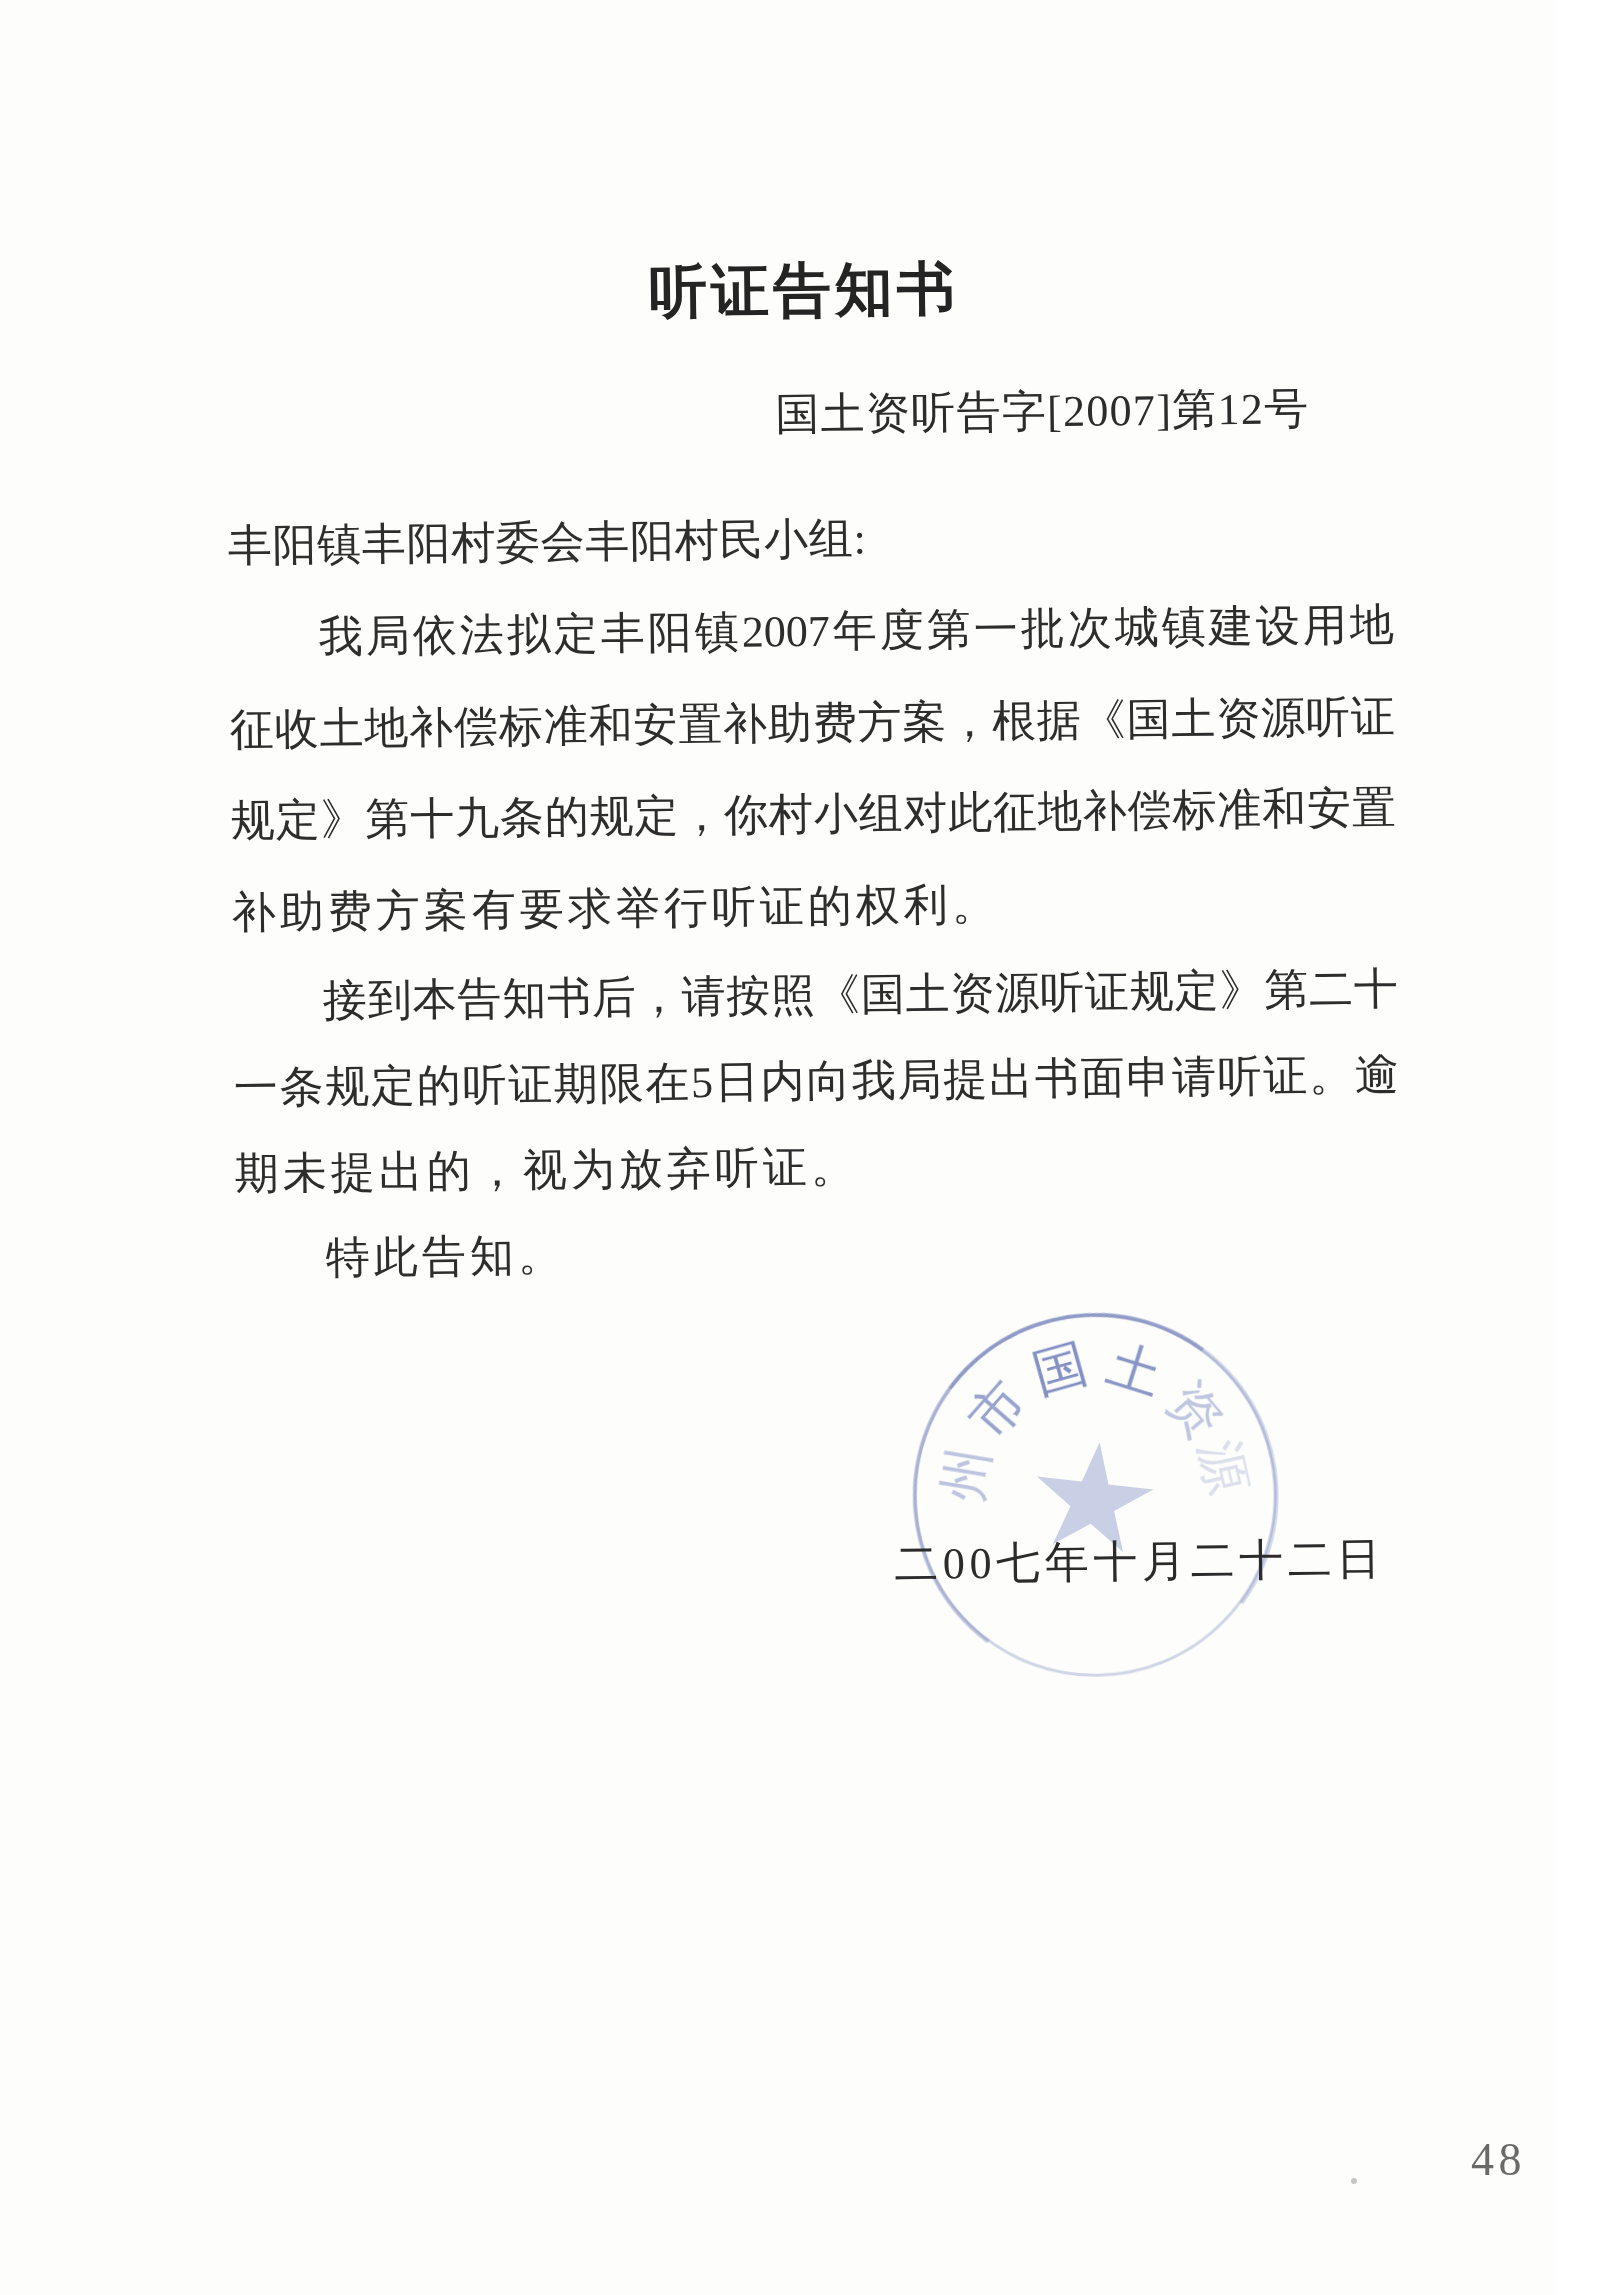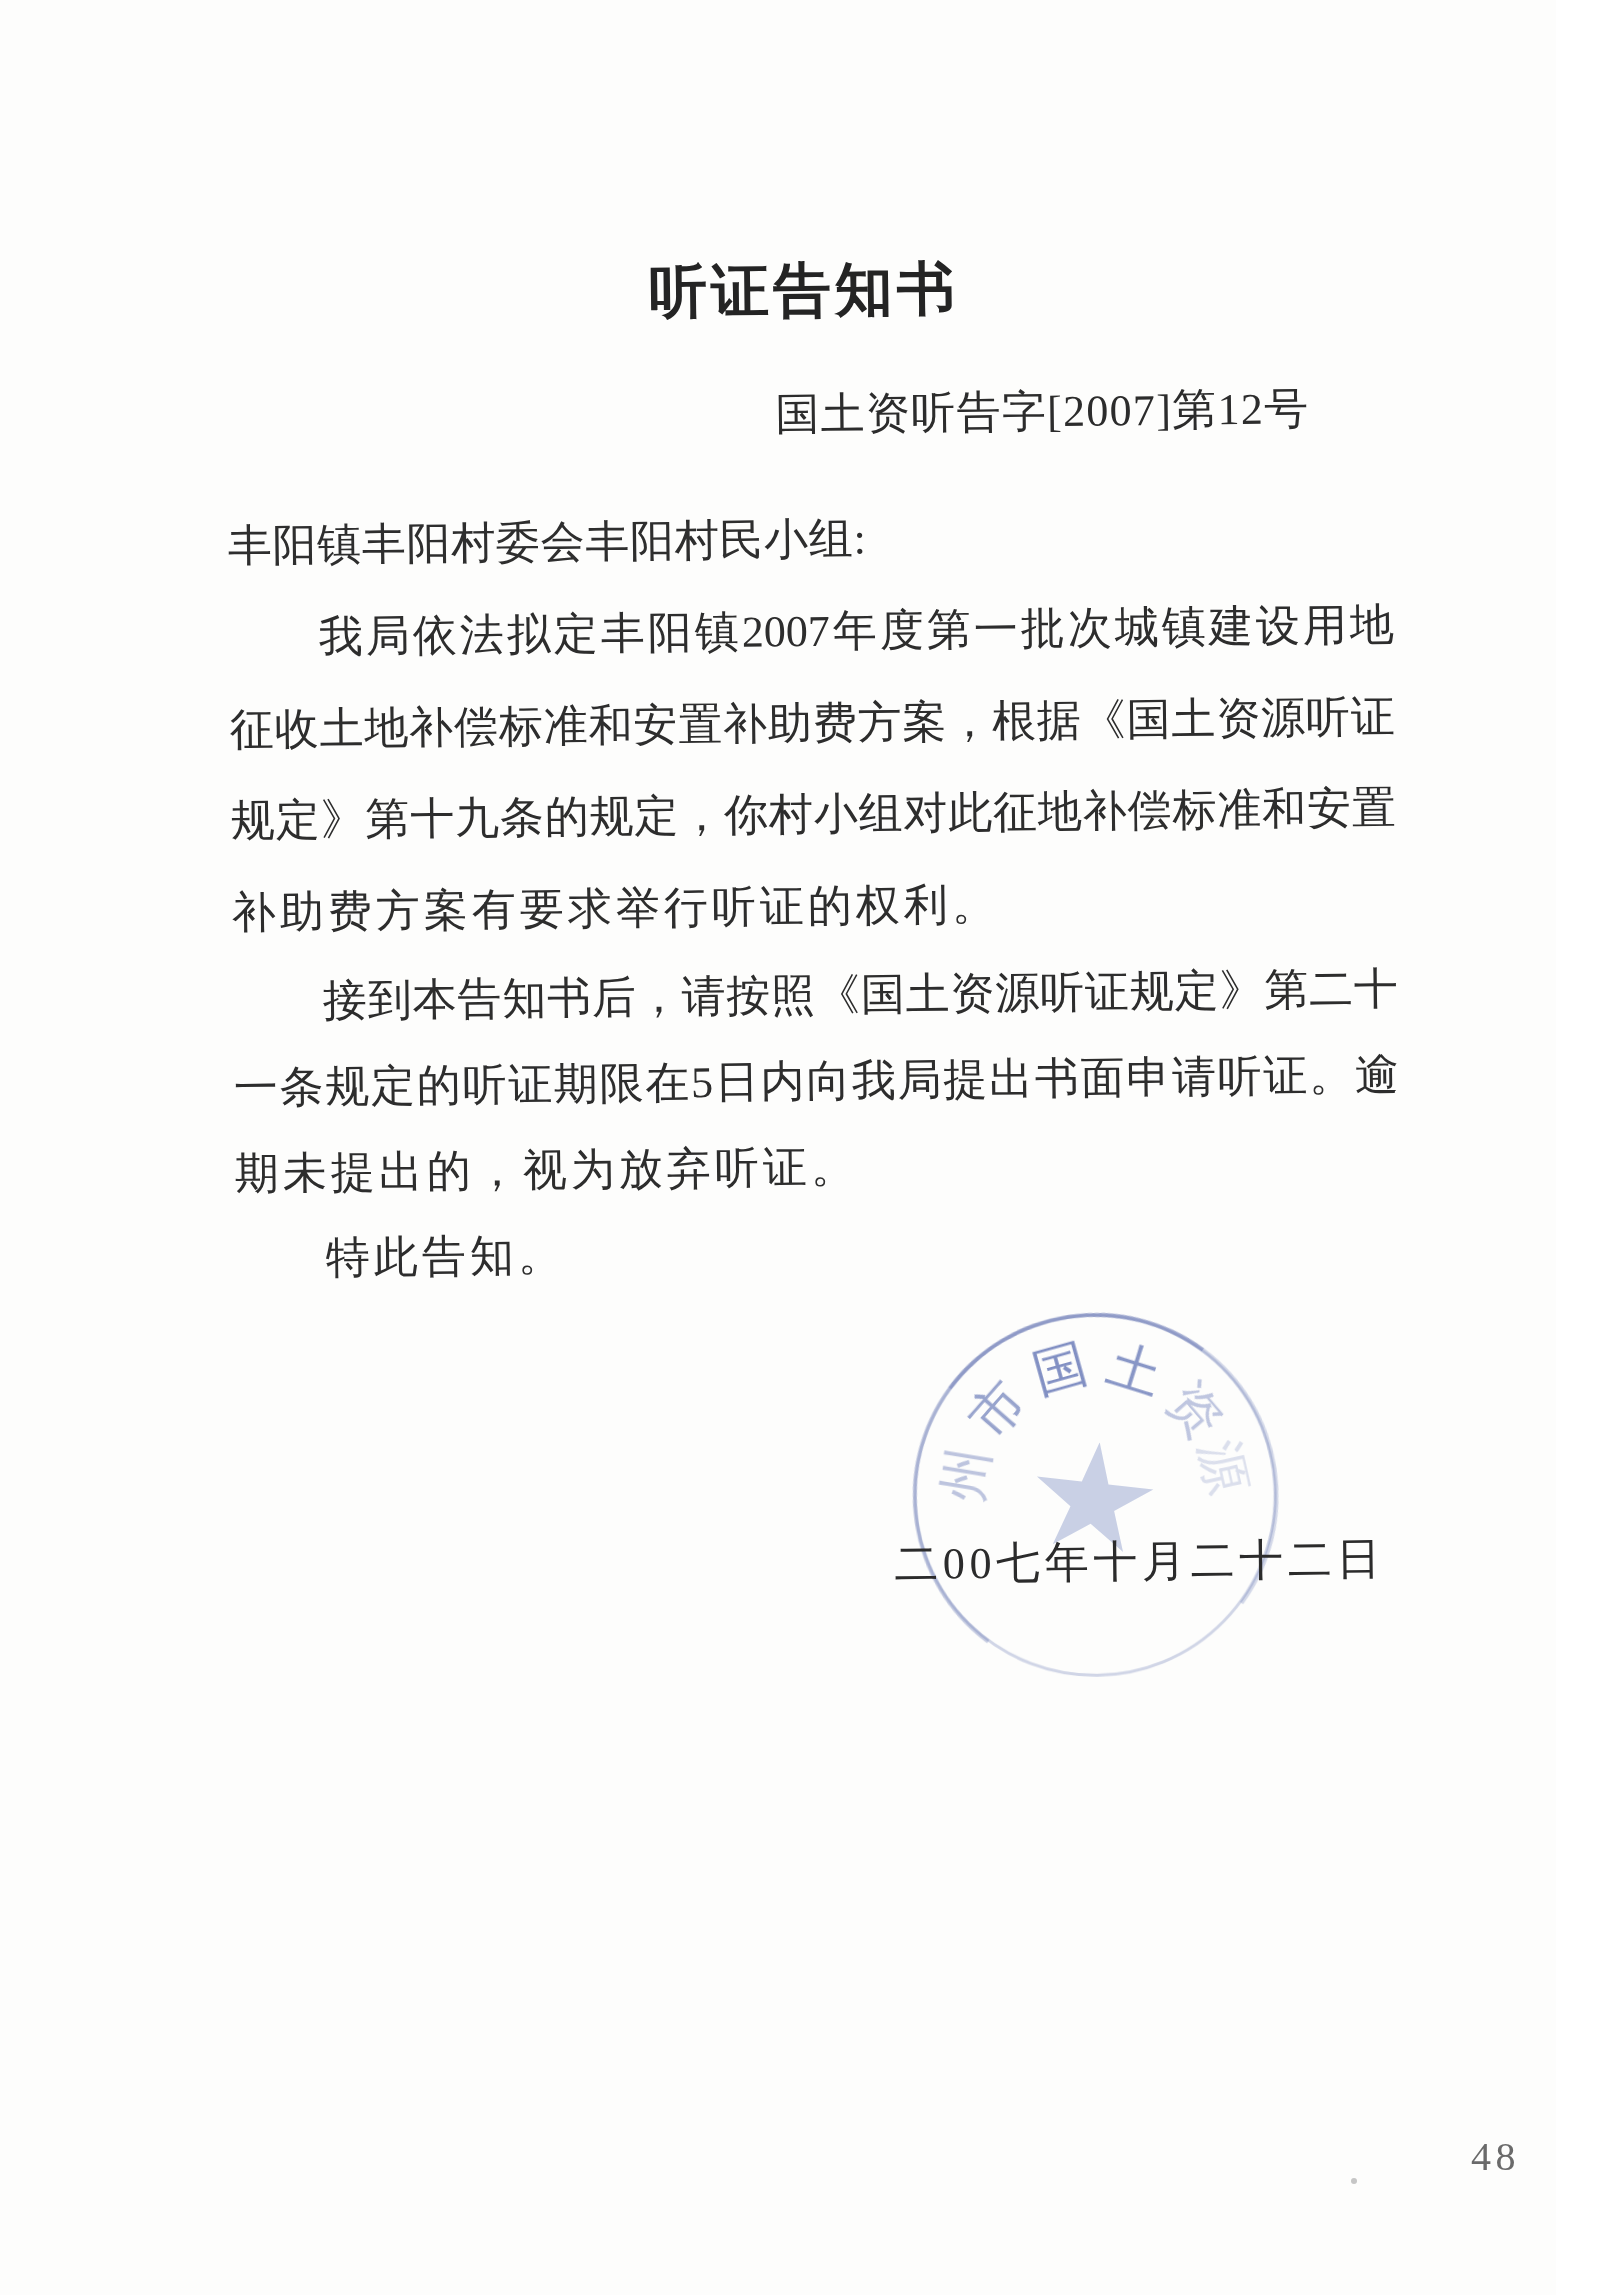--- a/index.html
+++ b/index.html
@@ -75,21 +75,21 @@
   .seal-star {
     position:absolute; left:50%; top:50%;
     width:122px; height:117px;
     transform:translate(-52%,-46%) rotate(7deg);
     background:rgba(104,122,186,0.35);
     clip-path:polygon(50% 0%, 61% 35%, 98% 35%, 68% 57%, 79% 91%, 50% 70%, 21% 91%, 32% 57%, 2% 35%, 39% 35%);
     filter:blur(0.7px);
   }
   .page-number {
     position:absolute; top:2133px; left:1471px;
-    font-size:40px; letter-spacing:4.6px; color:#6a6a6a; white-space:nowrap;text-align:right;
+    font-size:46px; letter-spacing:4.6px; color:#6a6a6a; white-space:nowrap;text-align:right;
   }
   .scan-dot {
     position:absolute; top:2178px; left:1351px;
     width:6px; height:6px; border-radius:50%;
     background:#8f8f8f; opacity:.5;
   }
 </style>
 </head>
 <body>
 

